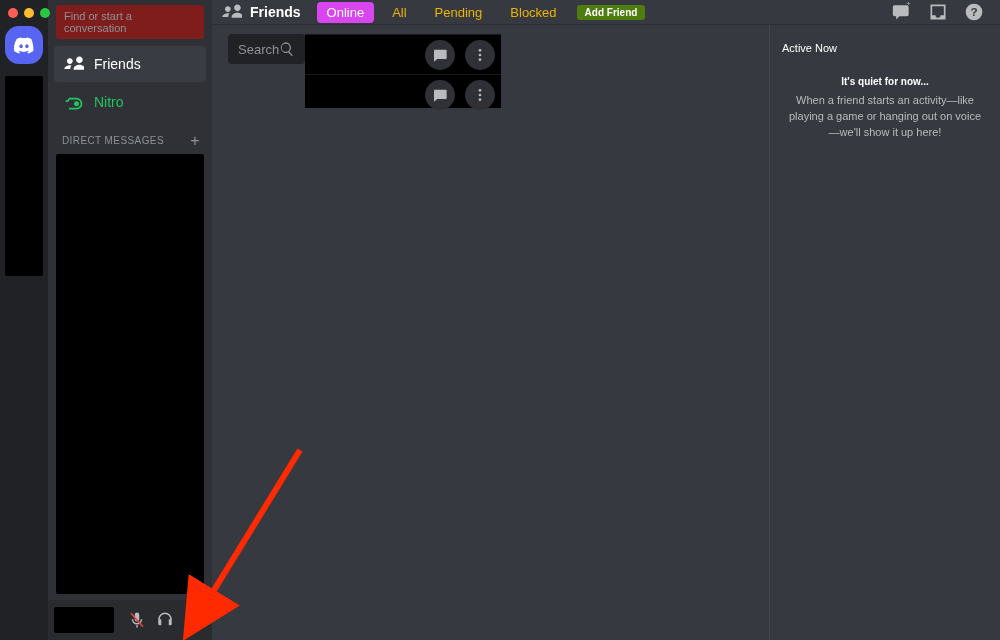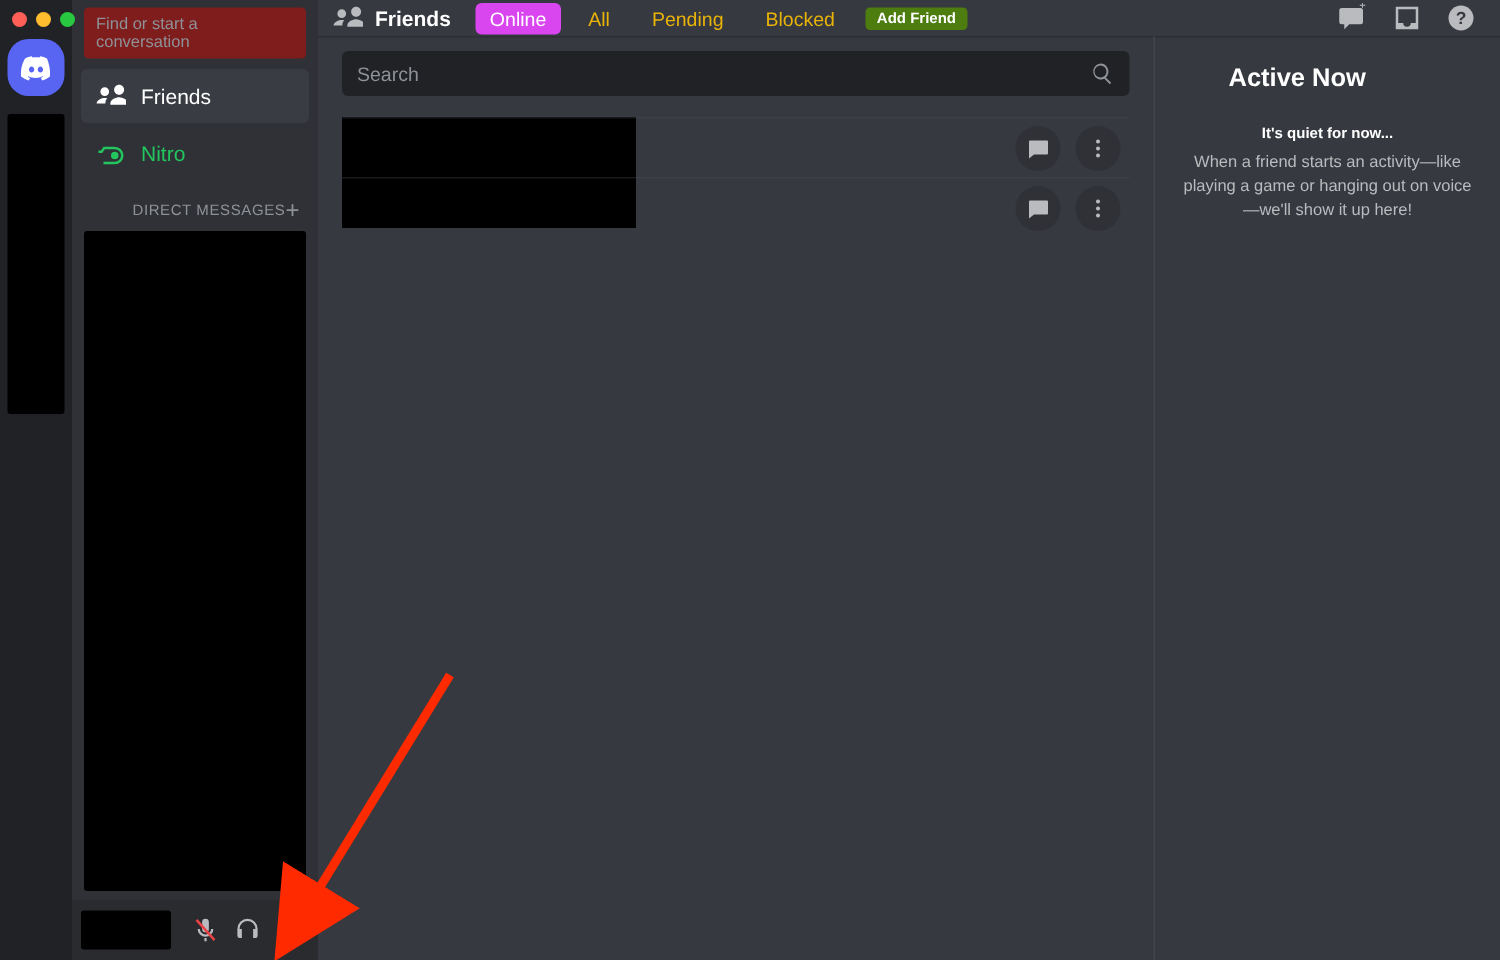--- a/index.html
+++ b/index.html
@@ -12,55 +12,55 @@
     .tl { width:10px; height:10px; border-radius:50%; }
     .tl.red{background:#ff5f57;} .tl.yellow{background:#febc2e;} .tl.green{background:#28c840;}
     .home-btn { width:38px; height:38px; border-radius:14px; background:#5865f2; display:flex; align-items:center; justify-content:center; margin-bottom:8px; }
     .redact-tall { width:38px; height:200px; background:#000; margin-top:4px; border-radius:2px; }
 
     
     .sidebar { width:164px; background:#2f3136; display:flex; flex-direction:column; }
     .find-conv { margin:5px 8px 6px 8px; background:#7f1d1d; color:#8e9297; border-radius:3px; font-size:11px; padding:5px 8px; cursor:pointer; }
     .side-item { display:flex; align-items:center; gap:10px; height:36px; margin:1px 6px; padding:0 10px; border-radius:4px; color:#22c55e; cursor:pointer; font-size:14px; font-weight:500; }
     .side-item.sel { background:#393c43; color:#fff; }
-    .dm-head { display:flex; align-items:center; justify-content:flex-end; padding:14px 12px 4px 14px; color:#8e9297; font-size:10px; letter-spacing:0.4px; text-transform:uppercase; }
+    .dm-head { display:flex; align-items:center; justify-content:space-between; padding:14px 12px 4px 14px; color:#8e9297; font-size:10px; letter-spacing:0.4px; text-transform:uppercase; }
     .dm-redacted { margin:4px 8px 0 8px; background:#000; height:440px; border-radius:2px; }
     .user-panel { padding:6px 4px 6px 6px; height:40px; display:flex; align-items:center; gap:6px; background:#292b2f; }
     .avatar-redact { width:60px; height:26px; background:#000; border-radius:2px; }
     .up-spacer { flex:1; }
     .up-icons { display:flex; gap:10px; color:#b9bbbe; align-items:center; padding-right:6px; }
     .up-icons svg { cursor:pointer; }
 
     
     .main { flex:1; display:flex; flex-direction:column; }
     .header { height:24px; padding:0 10px; display:flex; align-items:center; background:#36393f; box-shadow:0 1px 0 rgba(4,4,5,0.2); }
     .h-title { display:flex; align-items:center; gap:8px; color:#fff; font-weight:600; font-size:14px; padding-right:12px; }
     .h-tab { color:#eab308; font-size:13px; padding:3px 10px; margin:0 4px; border-radius:4px; cursor:pointer; }
     .h-tab.active { background:#d946ef; color:#fff; }
     .h-addfriend { background:#4d7c0f; color:#fff; font-size:10px; font-weight:600; padding:2px 8px; border-radius:3px; cursor:pointer; margin-left:6px; }
     .h-spacer { flex:1; }
     .h-right { display:flex; align-items:center; gap:16px; color:#b9bbbe; padding:0 6px; }
     .h-right svg { cursor:pointer; }
 
     
     .body-split { flex:1; display:flex; }
-    .friends-col { flex:1; display:flex; flex-direction:column; padding:10px 16px 0 16px; border-right:1px solid rgba(79,84,92,0.48); }
+    .friends-col { flex:1; display:flex; flex-direction:row; padding:10px 16px 0 16px; border-right:1px solid rgba(79,84,92,0.48); }
     .search-bar { background:#202225; border-radius:4px; display:flex; align-items:center; padding:0 10px; height:30px; color:#8e9297; font-size:13px; margin-bottom:14px; }
     .search-bar span { flex:1; }
 
     .section-label { font-size:11px; color:#b9bbbe; letter-spacing:0.4px; padding:2px 6px 8px 4px; }
     .friend-redact-block { background:#000; width:196px; height:74px; }
     .friend-rows { position:relative; }
     .friend-row { position:absolute; left:0; right:0; height:40px; display:flex; align-items:center; justify-content:flex-end; padding-right:6px; border-top:1px solid rgba(79,84,92,0.3); }
     .row-actions { display:flex; gap:10px; }
     .act-btn { width:30px; height:30px; border-radius:50%; background:#2f3136; display:flex; align-items:center; justify-content:center; cursor:pointer; color:#b9bbbe; }
 
     
     .aside { width:230px; padding:18px 12px 0 12px; color:#fff; }
-    .aside-title { font-size:17px; font-weight:700; margin-bottom:22px;margin-left:37px; }
+    .aside-title { font-size:11px; font-weight:400; margin-bottom:22px; }
     .aside-empty { font-weight:700; font-size:10px; text-align:center; margin-bottom:6px; }
     .aside-sub { font-size:11px; color:#b9bbbe; text-align:center; line-height:1.45; padding:0 6px; }
 
     
     .arrow-layer { position:absolute; pointer-events:none; left:0; top:0; }
   </style>
 </head>
 <body>
 
 <div class="app">

